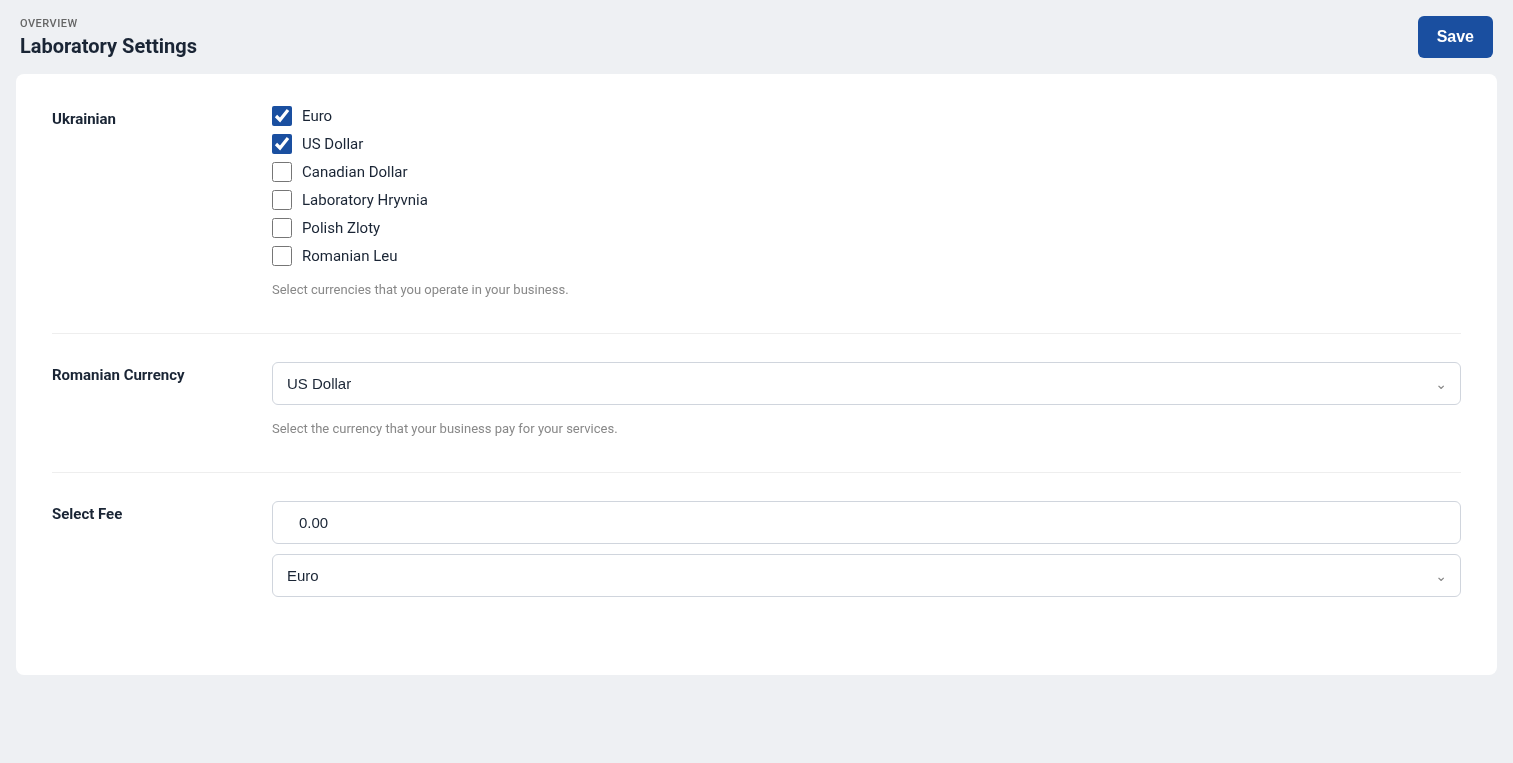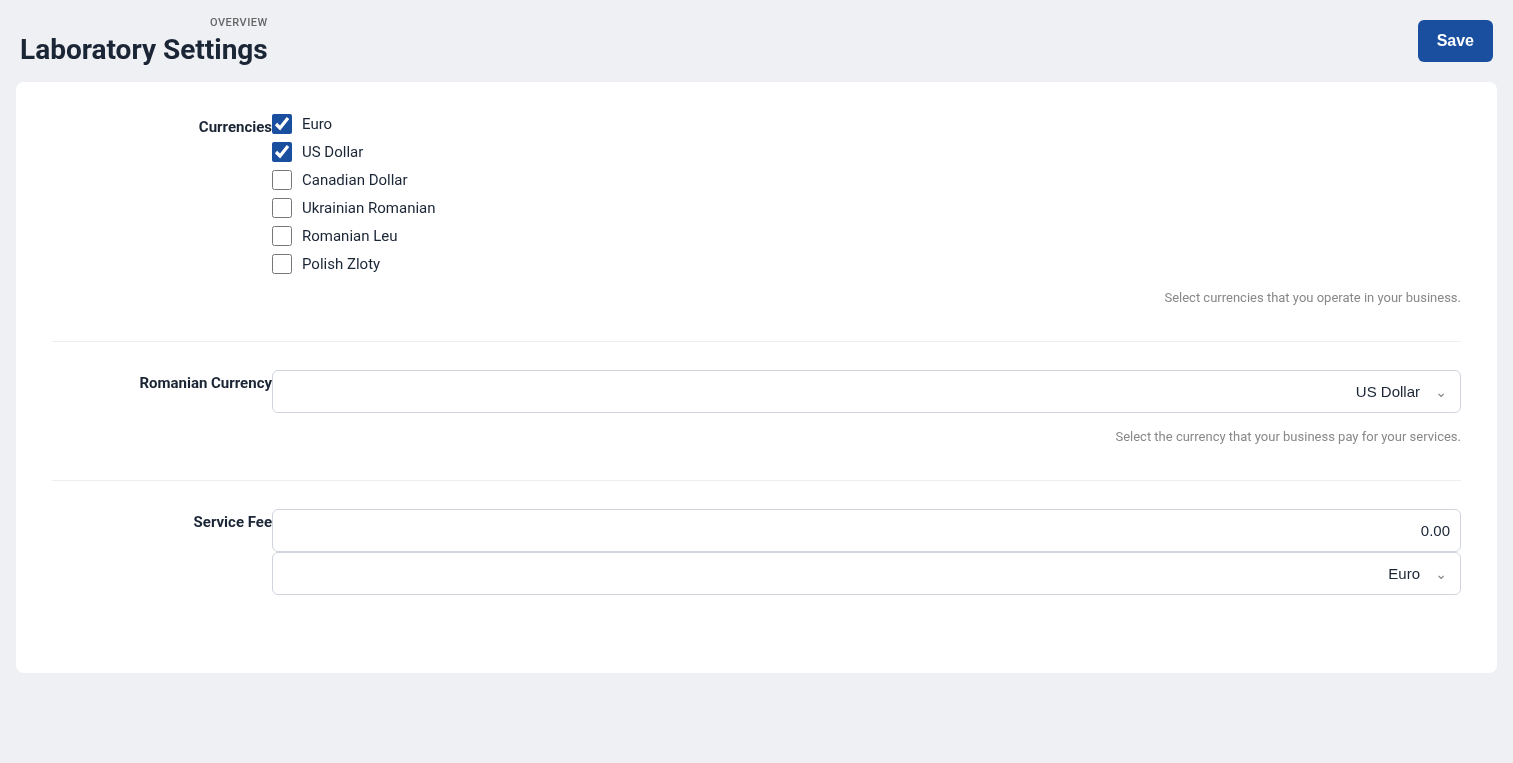--- a/index.html
+++ b/index.html
@@ -1,19 +1,18 @@
 <!DOCTYPE html>
 <html><head>
   <meta charset="utf-8">
   <style>
     * {
       box-sizing: border-box;
       margin: 0;
       padding: 0;
-      text-align: right;
     }
 
     body {
       font-family: -apple-system, BlinkMacSystemFont, 'Segoe UI', Roboto, sans-serif;
       background-color: #eef0f3;
       min-height: 763px;
       min-width: 1513px;
     }
 
     .page-wrapper {
@@ -36,21 +35,21 @@
     .breadcrumb {
       font-size: 11px;
       color: #666;
       text-transform: uppercase;
       letter-spacing: 0.5px;
       font-weight: 500;
       margin-bottom: 4px;
     }
 
     .page-title {
-      font-size: 28px;
+      font-size: 20px;
       font-weight: 700;
       color: #1a2535;
     }
 
     .save-button {
       background-color: #1a4fa0;
       color: #fff;
       border: none;
       border-radius: 6px;
       padding: 12px 19px;
@@ -140,25 +139,26 @@
       right: 14px;
       top: 50%;
       transform: translateY(-50%);
       pointer-events: none;
       color: #888;
       font-size: 14px;
     }
 
     .input-field {
       width: 100%;
-      padding: 12px 10px;
+      padding: 12px 26px;
       font-size: 15px;
       color: #1a2535;
       border: 1px solid #d0d5dd;
       border-radius: 6px;
+      margin-bottom: 10px;
     }
 
     .divider {
       border: none;
       border-top: 1px solid #eee;
       margin: 8px 0 28px 0;
     }
   </style>
 </head>
 <body>
@@ -169,52 +169,52 @@
     <div class="header-left">
       <span class="breadcrumb">OVERVIEW</span>
       <span class="page-title">Laboratory Settings</span>
     </div>
     <button class="save-button">Save</button>
   </div>
 
   <div class="card">
 
     <div class="section">
-      <div class="section-label">Currencies</div>
+      <div class="section-label">Ukrainian</div>
       <div class="section-content">
         <div class="checkbox-group">
 
           <label class="checkbox-item">
             <input type="checkbox" checked="" style="">
             <span class="checkbox-label">Euro</span>
           </label>
 
           <label class="checkbox-item">
             <input type="checkbox" checked="" style="">
             <span class="checkbox-label">US Dollar</span>
           </label>
 
           <label class="checkbox-item">
             <input type="checkbox" style="">
             <span class="checkbox-label">Canadian Dollar</span>
           </label>
 
           <label class="checkbox-item">
             <input type="checkbox" style="">
-            <span class="checkbox-label">Ukrainian Romanian</span>
+            <span class="checkbox-label">Laboratory Hryvnia</span>
+          </label>
+
+          <label class="checkbox-item">
+            <input type="checkbox" style="">
+            <span class="checkbox-label">Polish Zloty</span>
           </label>
 
           <label class="checkbox-item">
             <input type="checkbox" style="">
             <span class="checkbox-label">Romanian Leu</span>
-          </label>
-
-          <label class="checkbox-item">
-            <input type="checkbox" style="">
-            <span class="checkbox-label">Polish Zloty</span>
           </label>
 
         </div>
         <div class="hint-text">Select currencies that you operate in your business.</div>
       </div>
     </div>
 
     <hr class="divider">
 
     <div class="section">
@@ -231,21 +231,21 @@
           </select>
           <span class="chevron-down">⌄</span>
         </div>
         <div class="hint-text">Select the currency that your business pay for your services.</div>
       </div>
     </div>
 
     <hr class="divider">
 
     <div class="section">
-      <div class="section-label">Service Fee</div>
+      <div class="section-label">Select Fee</div>
       <div class="section-content">
         <input type="text" class="input-field" value="0.00" style="">
         <div class="select-wrapper">
           <select class="select-field">
             <option selected="">Euro</option>
             <option>US Dollar</option>
             <option>Canadian Dollar</option>
           </select>
           <span class="chevron-down">⌄</span>
         </div>

